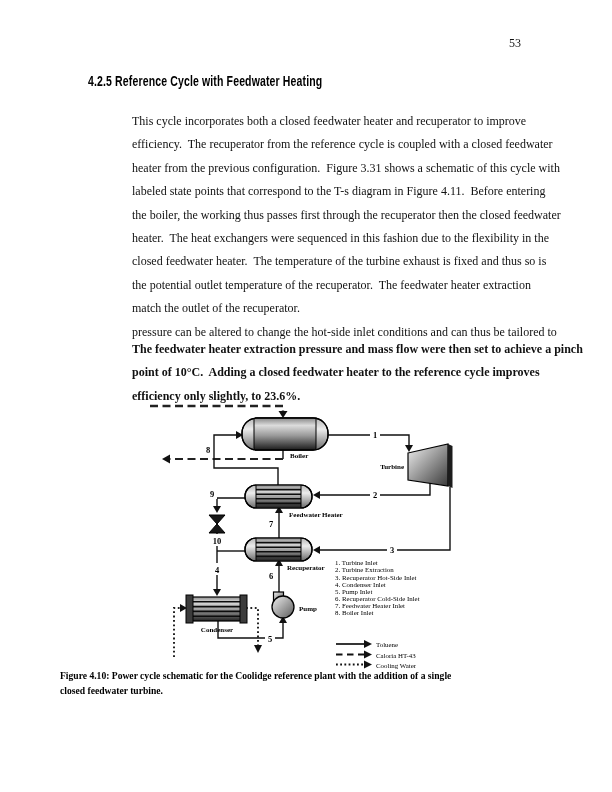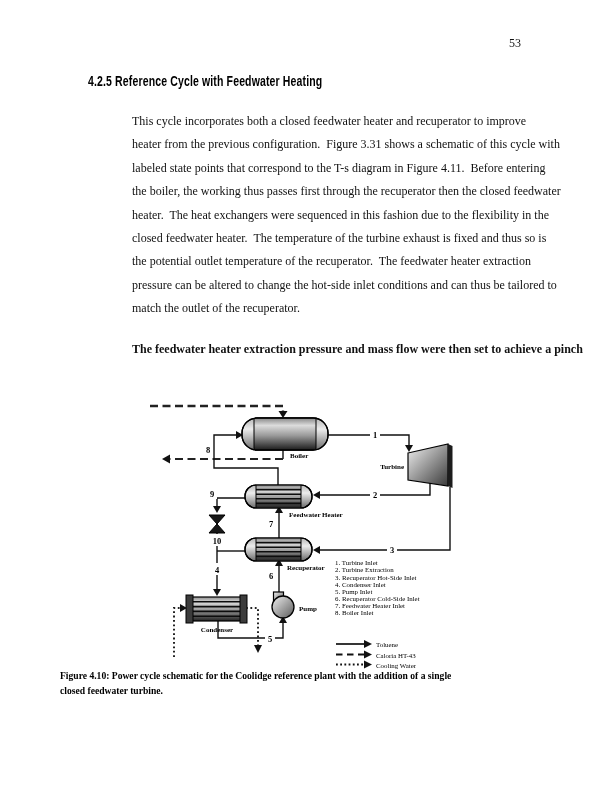--- a/index.html
+++ b/index.html
@@ -26,32 +26,35 @@
 </head>
 <body>
 
 <div id="page">
 
   <div class="pagenum">53</div>
   <div class="heading">4.2.5 Reference Cycle with Feedwater Heating</div>
 
   <div class="para" id="p1">
     <div class="ln">This cycle incorporates both a closed feedwater heater and recuperator to improve</div>
+    <div class="ln">efficiency.  The recuperator from the reference cycle is coupled with a closed feedwater</div>
     <div class="ln">heater from the previous configuration.  Figure 3.31 shows a schematic of this cycle with</div>
     <div class="ln">labeled state points that correspond to the T-s diagram in Figure 4.11.  Before entering</div>
     <div class="ln">the boiler, the working thus passes first through the recuperator then the closed feedwater</div>
     <div class="ln">heater.  The heat exchangers were sequenced in this fashion due to the flexibility in the</div>
     <div class="ln">closed feedwater heater.  The temperature of the turbine exhaust is fixed and thus so is</div>
     <div class="ln">the potential outlet temperature of the recuperator.  The feedwater heater extraction</div>
+    <div class="ln">match the outlet of the recuperator.</div>
     <div class="ln">pressure can be altered to change the hot-side inlet conditions and can thus be tailored to</div>
-    <div class="ln">match the outlet of the recuperator.</div>
   </div>
 
   <div class="para" id="p2">
     <div class="ln">The feedwater heater extraction pressure and mass flow were then set to achieve a pinch</div>
+    <div class="ln">point of 10°C.  Adding a closed feedwater heater to the reference cycle improves</div>
+    <div class="ln">efficiency only slightly, to 23.6%.</div>
   </div>
 
   <svg style="position:absolute;left:140px;top:398px;" width="360" height="274" viewBox="140 398 360 274">
     <defs>
       <linearGradient id="gVessel" x1="0" y1="0" x2="0" y2="1">
         <stop offset="0" stop-color="#8f8f8f"></stop>
           <stop offset="0.22" stop-color="#dcdcdc"></stop>
         <stop offset="0.55" stop-color="#9a9a9a"></stop>
           <stop offset="1" stop-color="#222222"></stop>
       </linearGradient>

